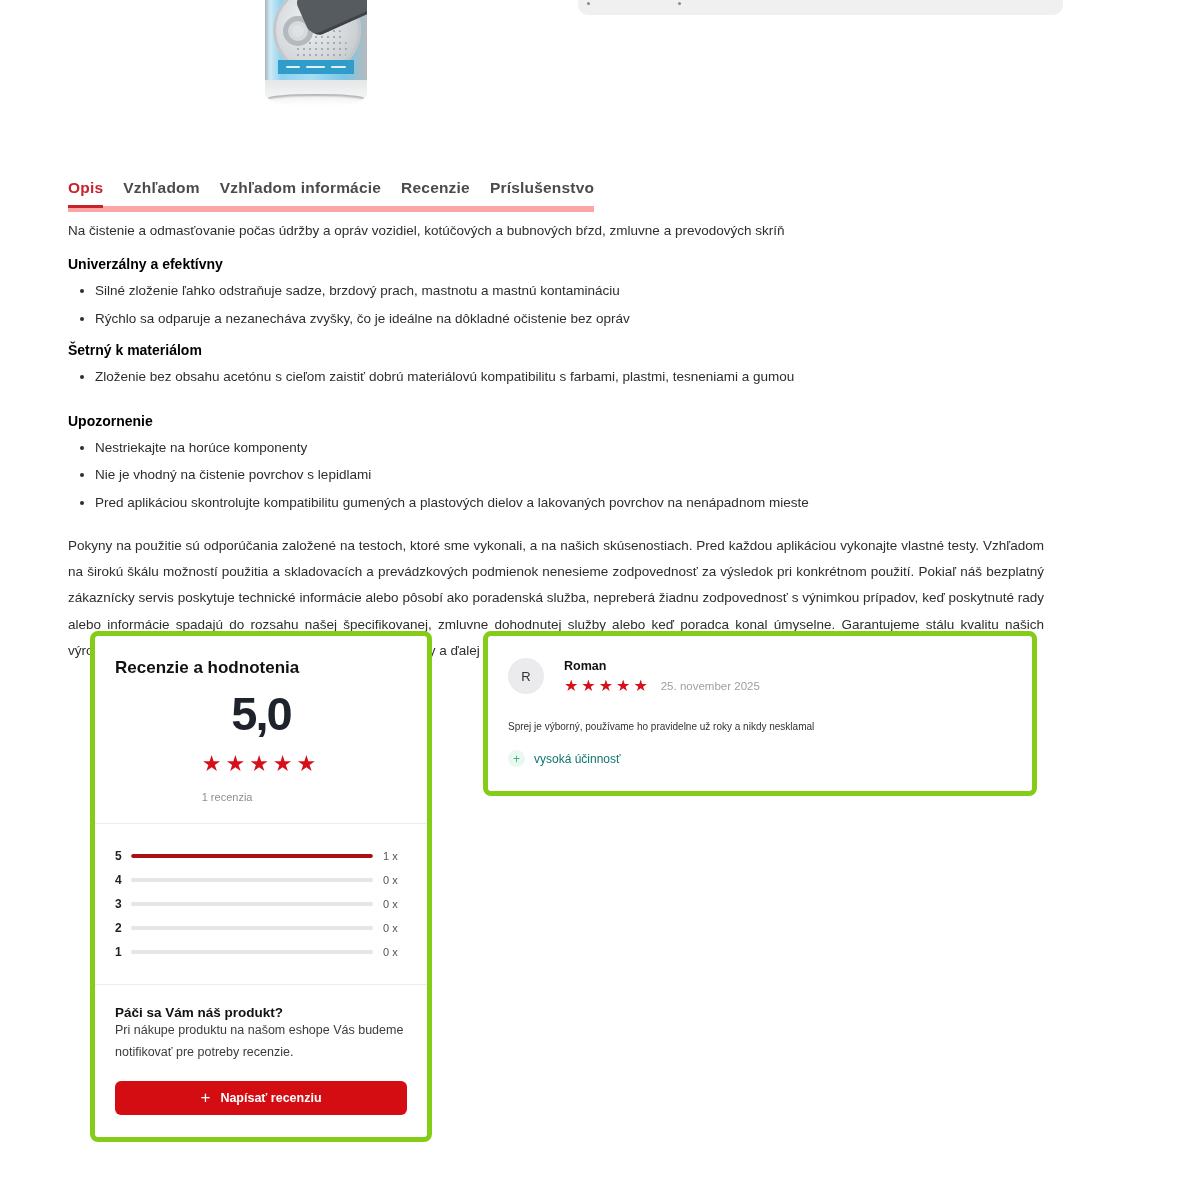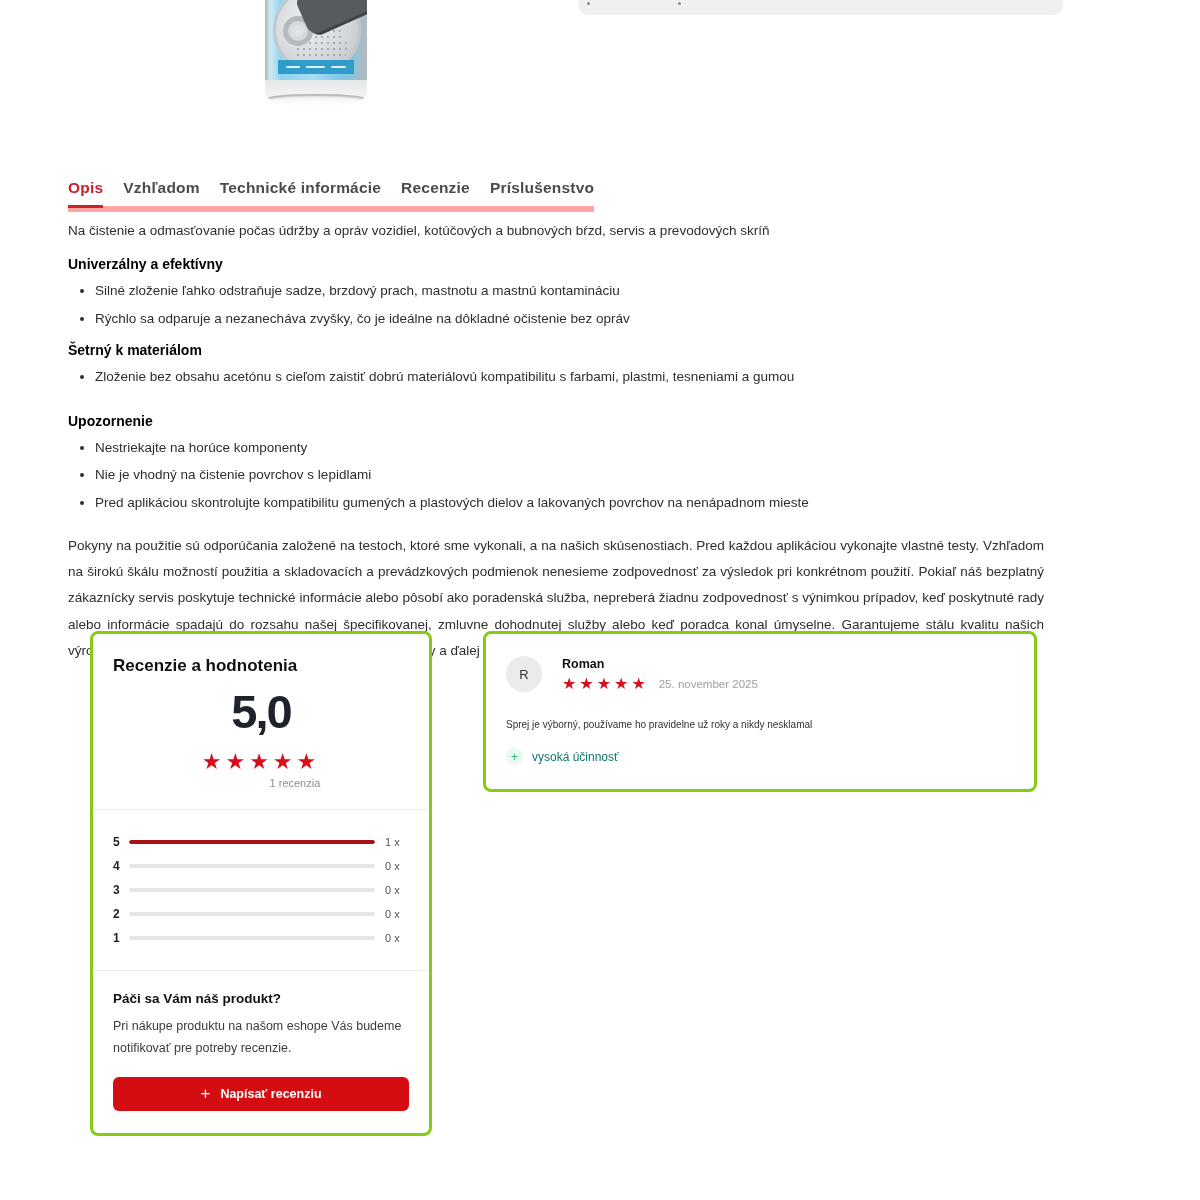--- a/index.html
+++ b/index.html
@@ -44,38 +44,38 @@
   .desc { position:absolute; left:68px; top:221px; width:976px; font-size:13.5px; color:#2e2e2e; }
   .desc .intro { line-height:1.5; margin-bottom:15px; }
   .desc h3 { font-size:14px; font-weight:bold; color:#000; margin:13px 0 9px; }
   .desc h3.spaced { margin-top:26px; }
   .desc ul { list-style:disc; padding-left:27px; margin-bottom:8px; }
   .desc li { line-height:1.5; margin-bottom:7px; color:#2e2e2e; }
   .desc .disclaimer { margin-top:20px; line-height:1.95; text-align:justify; }
 
   
   .reviews { position:absolute; left:90px; top:631px; display:flex; gap:51px; align-items:flex-start; }
-  .card { background:#fff; border:3px solid #84cc16; border-radius:8px; }
+  .card { background:#fff; border:5px solid #84cc16; border-radius:8px; }
 
   .summary-card { width:342px; padding:22px 20px; }
   .summary-card h2 { font-size:17px; font-weight:bold; color:#111; }
   .avg-row { display:flex; align-items:center; gap:16px; margin-top:12px;flex-direction:column; }
   .avg { font-size:47px; font-weight:bold; letter-spacing:-2px; color:#1e232b; line-height:1; }
   .stars-big { font-size:22px; letter-spacing:4px; color:#d5101a; line-height:1; }
-  .stars-caption { font-size:11px; color:#8f8f8f; margin-top:4px;text-align:right; }
+  .stars-caption { font-size:11px; color:#8f8f8f; margin-top:16px; }
   .divider { height:1px; background:#ececec; margin:20px -20px; }
 
   .bar-row { display:flex; align-items:center; height:24px; }
   .bar-row .num { width:12px; font-size:12px; font-weight:bold; color:#222; }
   .bar-row .track { flex:1; height:4px; border-radius:2px; background:#e6e6e6; margin:0 10px 0 4px; overflow:hidden; }
   .bar-row .bar-fill { display:block; height:100%; border-radius:2px; width:0; }
   .bar-row .cnt { width:24px; font-size:11px; color:#555; }
 
   .cta h3 { font-size:13.5px; font-weight:bold; color:#111; margin-top:2px; }
-  .cta p { font-size:12.5px; color:#3c3c3c; line-height:1.75; margin-top:10px; }
+  .cta p { font-size:12.5px; color:#3c3c3c; line-height:1.75; }
   .write-btn { display:flex; align-items:center; justify-content:center; gap:10px; width:100%; height:34px;
     margin-top:17px; background:#d40d12; border:none; border-radius:6px; color:#fff; font-size:12.5px;
     font-weight:bold; font-family:"Liberation Sans", sans-serif; cursor:pointer; }
   .write-btn .plus { font-size:17px; font-weight:400; line-height:1; }
 
   .review-card { width:554px; padding:22px 20px 24px; }
   .rev-head { display:flex; gap:20px; }
   .avatar { width:36px; height:36px; border-radius:50%; background:#ebebee; color:#333; font-size:13px;
     display:flex; align-items:center; justify-content:center; flex:0 0 36px; }
   .rev-name { font-size:12.5px; font-weight:bold; color:#111; margin-top:1px; }
@@ -111,27 +111,27 @@
           <i class="b2"></i>
           <i class="b3"></i>
       </div>
     </div>
     <div class="can-rim"></div>
   </div>
 
   <div class="tabs">
     <span class="tab active">Opis</span>
     <span class="tab">Vzhľadom</span>
-    <span class="tab">Technické informácie</span>
+    <span class="tab">Vzhľadom informácie</span>
     <span class="tab">Recenzie</span>
     <span class="tab">Príslušenstvo</span>
   </div>
 
   <div class="desc">
-    <p class="intro">Na čistenie a odmasťovanie počas údržby a opráv vozidiel, kotúčových a bubnových bŕzd, servis a prevodových skríň</p>
+    <p class="intro">Na čistenie a odmasťovanie počas údržby a opráv vozidiel, kotúčových a bubnových bŕzd, zmluvne a prevodových skríň</p>
 
     <h3>Univerzálny a efektívny</h3>
     <ul>
       <li>Silné zloženie ľahko odstraňuje sadze, brzdový prach, mastnotu a mastnú kontamináciu</li>
       <li>Rýchlo sa odparuje a nezanecháva zvyšky, čo je ideálne na dôkladné očistenie bez opráv</li>
     </ul>
 
     <h3>Šetrný k materiálom</h3>
     <ul>
       <li>Zloženie bez obsahu acetónu s cieľom zaistiť dobrú materiálovú kompatibilitu s farbami, plastmi, tesneniami a gumou</li>

